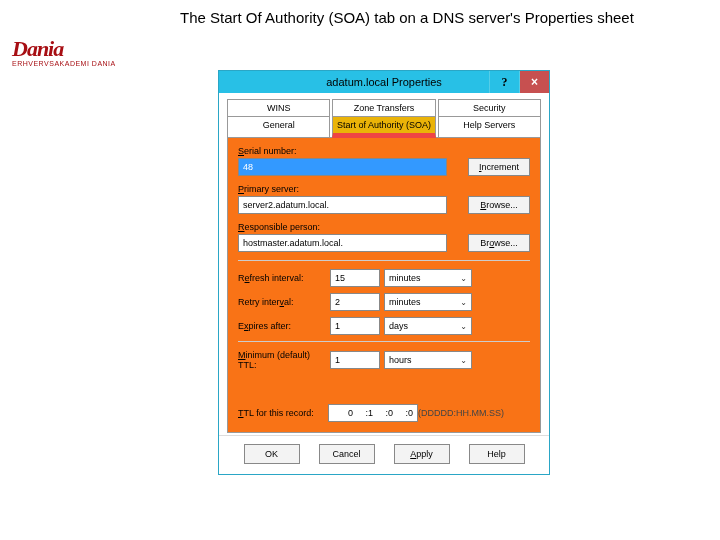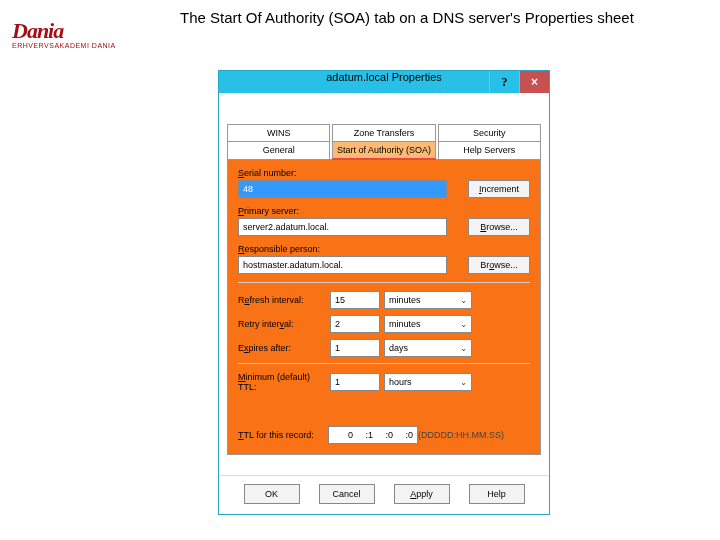--- a/index.html
+++ b/index.html
@@ -1,52 +1,52 @@
 <!DOCTYPE html>
 <html><head>
 <meta charset="utf-8">
 <style>
   * { box-sizing: border-box; margin: 0; padding: 0; }
   body { width: 720px; height: 540px; background: #fff; font-family: "Segoe UI", Tahoma, sans-serif; font-size: 10px; color: #000; position: relative; overflow: hidden; }
   .slide-title { position: absolute; top: 8px; left: 180px; right: 20px; text-align: left; font-weight: 400; font-size: 15px; line-height: 1.3; }
-  .logo { position: absolute; top: 18px; left: 12px; }
+  .logo { position: absolute; top: 36px; left: 12px; }
   .logo-script { color: #a70e13; font-size: 22px; font-weight: 700; font-style: italic; font-family: "Brush Script MT", cursive; letter-spacing: -1px; }
   .logo-sub { color: #a70e13; font-size: 7px; letter-spacing: 0.5px; margin-top: -2px; }
   .dialog { position: absolute; top: 70px; left: 218px; width: 332px; border: 1px solid #2aa6c6; background: #fff; }
-  .titlebar { background: #28c0e6; height: 22px; display: flex; align-items: flex-start; position: relative; }
+  .titlebar { background: #28c0e6; height: 22px; display: flex; align-items: center; position: relative; }
   .titlebar-text { flex: 1; text-align: center; font-size: 11px; color: #000; }
   .titlebar-btns { display: flex; position: absolute; right: 0; top: 0; height: 100%; }
   .titlebar-btn { width: 30px; height: 22px; display: flex; align-items: center; justify-content: center; font-size: 12px; font-weight: 700; border-left: 1px solid #55cde8; }
   .titlebar-btn.help { font-family: Georgia, serif; }
   .titlebar-btn.close { background: #c75050; color: #fff; }
-  .tabarea { padding: 14px 8px 0 8px; margin-top: 17px; }
+  .tabarea { padding: 6px 8px 0 8px; }
   .tabrow { display: flex; gap: 2px; margin-bottom: -1px; }
   .tab { border: 1px solid #999; border-bottom: 1px solid #999; background: #fff; font-size: 9px; padding: 3px 0; text-align: center; cursor: default; }
   .tabrow.top .tab { flex: 1; }
   .tabrow.bot .tab { flex: 1; }
-  .tab.active { border-bottom: 2px solid #ef4444; background: #fdba74; position: relative; z-index: 2; }
+  .tab.active { border-bottom: 5px solid #ef4444; background: #eab308; position: relative; z-index: 2; }
   .tabpage { border: 1px solid #999; border-top: 1px solid #999; background: #f97316; padding: 8px 10px 10px 10px; margin-top: -1px; }
   .lbl { font-size: 9px; margin-bottom: 2px; display: block; }
   .underline-char { text-decoration: underline; }
   .row { display: flex; align-items: center; gap: 21px; margin-bottom: 8px; }
   .txt { border: 1px solid #888; background: #fff; height: 18px; font-size: 9px; padding: 0 4px; display: flex; align-items: center; }
   .txt.selected { background: #3399ff; color: #fff; }
   .btn { border: 1px solid #888; background: #f3f3f3; height: 18px; font-size: 9px; padding: 0 4px; display: flex; align-items: center; justify-content: center; cursor: default; }
   .btn.wide { width: 62px; }
   .divider { border-top: 1px solid #ccc; margin: 4px 0 8px 0; }
   .time-row { display: flex; align-items: center; gap: 4px; margin-bottom: 6px; }
   .time-row .tl { width: 88px; font-size: 9px; }
   .numbox { border: 1px solid #888; height: 18px; width: 50px; font-size: 9px; padding: 0 4px; display: flex; align-items: center; background: #fff; }
   .unitsel { border: 1px solid #888; height: 18px; width: 88px; font-size: 9px; padding: 0 4px; display: flex; align-items: center; justify-content: space-between; background: #fff; }
   .chev { font-size: 8px; color: #333; }
   .ttl-row { display: flex; align-items: center; gap: 0; margin-top: 10px; }
   .ttl-box { border: 1px solid #888; height: 18px; font-size: 9px; padding: 0 4px; display: flex; align-items: center; gap: 0; background: #fff; }
   .ttl-box .seg { width: 20px; text-align: right; }
   .hint { font-size: 9px; color: #444; }
-  .dlg-buttons { display: flex; justify-content: center; gap: 19px; padding: 8px 0 10px 0; border-top: 1px solid #ddd; margin-top: 20px; }
+  .dlg-buttons { display: flex; justify-content: center; gap: 19px; padding: 8px 0 10px 0; border-top: 1px solid #ddd; margin-top: 2px; }
   .dlg-buttons .btn { width: 56px; height: 20px; }
 </style>
 </head>
 <body>
 
 <div class="logo">
   <div class="logo-script">Dania</div>
   <div class="logo-sub">ERHVERVSAKADEMI DANIA</div>
 </div>
 

